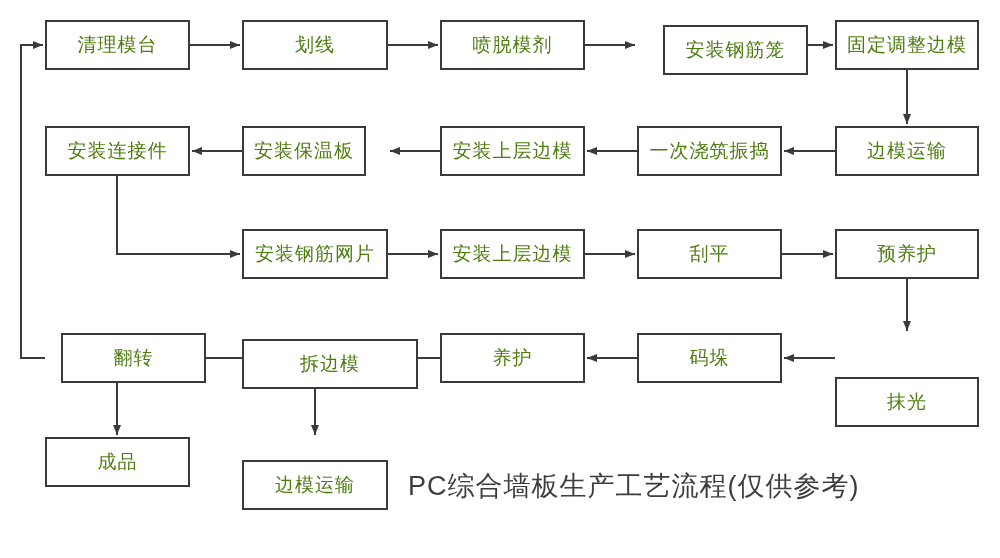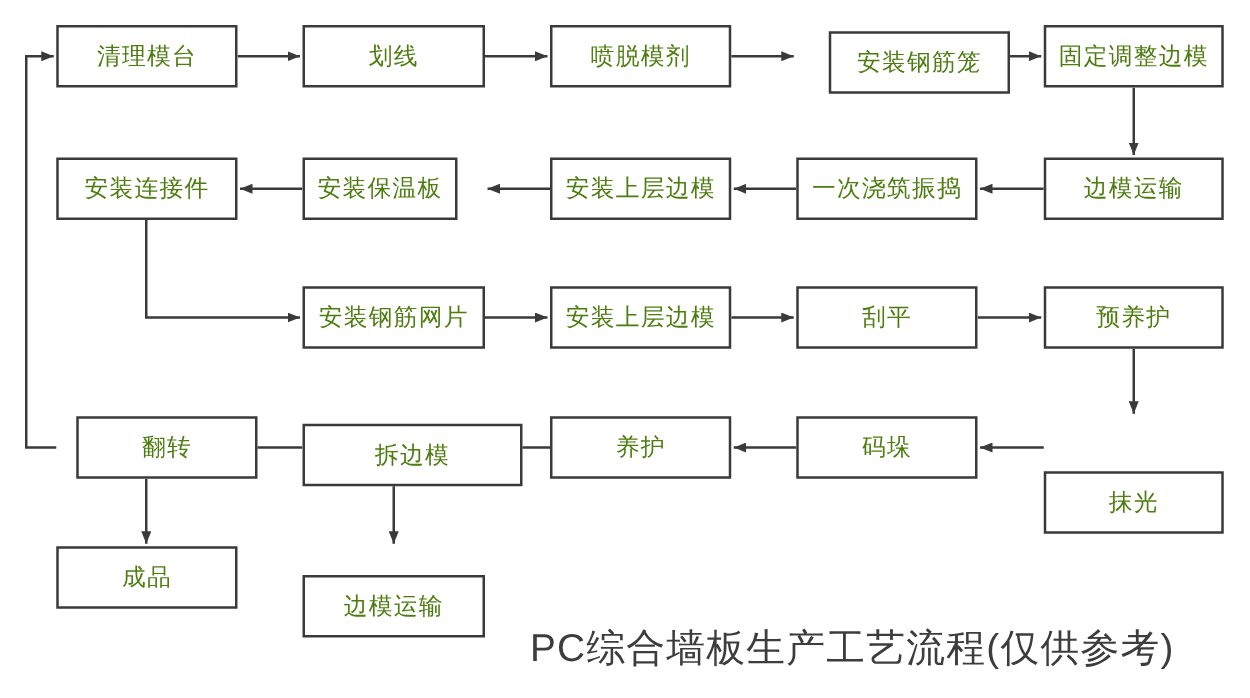--- a/index.html
+++ b/index.html
@@ -33,26 +33,25 @@
     align-items: center;
     justify-content: center;
     font-size: 19px;
     letter-spacing: 1px;
     color: #4d7c0f;
     white-space: nowrap;
   }
   .diagram-title {
     position: absolute;
     left: 408px;
-    top: 498px;
-    font-size: 31px;
+    top: 468px;
+    font-size: 27px;
     color: #3d3d3d;
     letter-spacing: 1px;
     white-space: nowrap;
-    margin-left: 16px;
   }
 </style>
 </head>
 <body>
 
 <div id="canvas">
 
   <svg id="connectors" viewBox="0 0 1000 558" xmlns="http://www.w3.org/2000/svg">
     <defs>
       <marker id="arrow" viewBox="0 0 10 8" refX="10" refY="4" markerWidth="5" markerHeight="4" markerUnits="strokeWidth" orient="auto">

